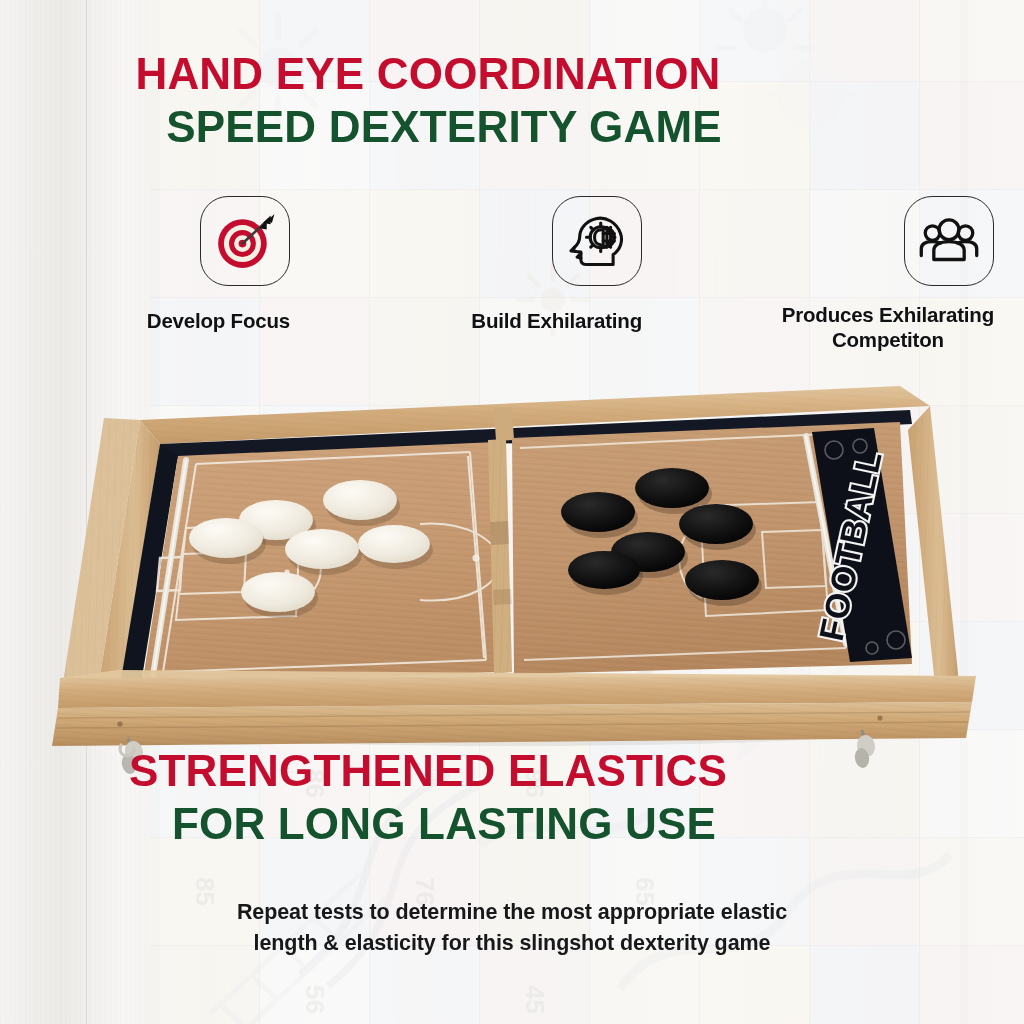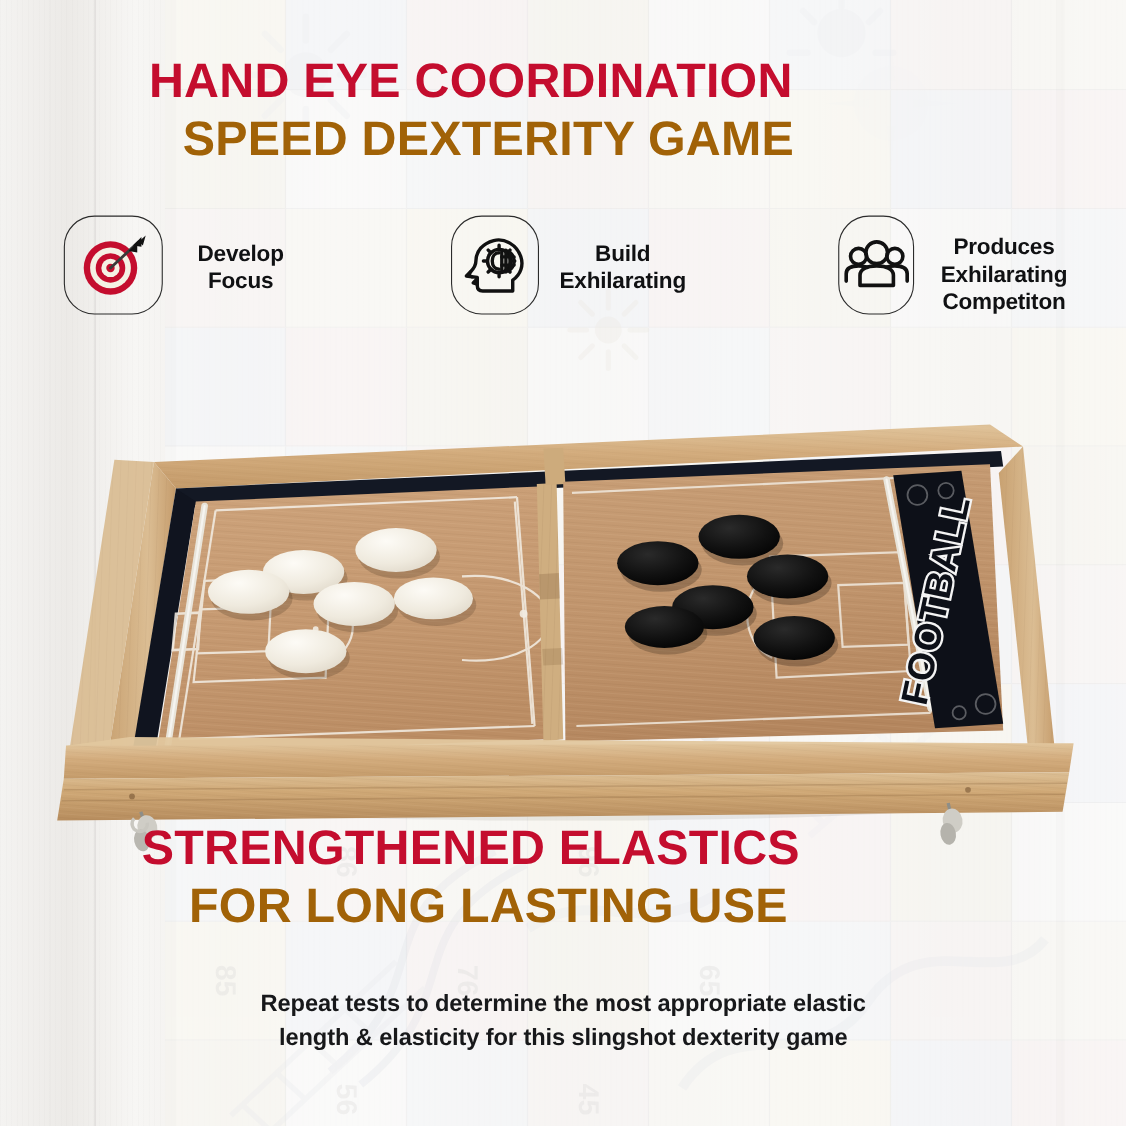--- a/index.html
+++ b/index.html
@@ -55,41 +55,41 @@
   .h-red {
     font-family:"Liberation Sans", sans-serif;
     font-weight:700; letter-spacing:0.2px;
     font-size:44px; line-height:1.02;
     color:#C40D2E;
   }
   .h-blue {
     font-family:"Liberation Sans", sans-serif;
     font-weight:700; letter-spacing:0.2px;
     font-size:44px; line-height:1.02;
-    color:#a16207;
+    color:#14532d;
     padding-left:32px;
   }
   #top-head { top:52px; }
   #top-head .h-blue { margin-top:8px; }
   #bottom-head { top:749px; }
   #bottom-head .h-blue { margin-top:8px; }
 
   .sub-copy {
     position:absolute; left:0; width:1024px; top:897px;
     text-align:center; color:#17181a;
     font-weight:700; font-size:21.5px; line-height:1.42;
     letter-spacing:-0.1px;
   }
 
   
   #features {
     position:absolute; left:58px; top:196px; width:936px; height:190px;
     display:flex; justify-content:space-between; align-items:flex-start;
   }
-  .feature { width:232px; display:flex; flex-direction:row; align-items:flex-start; }
+  .feature { width:232px; display:flex; flex-direction:column; align-items:flex-end; }
   .icon-card {
     width:90px; height:90px;
     border:1.6px solid #2b2b2b;
     border-radius:28px;
     display:flex; align-items:center; justify-content:center;
     background:transparent;
   }
   .feature-label {
     margin-top:22px;
     text-align:center; color:#101113;

